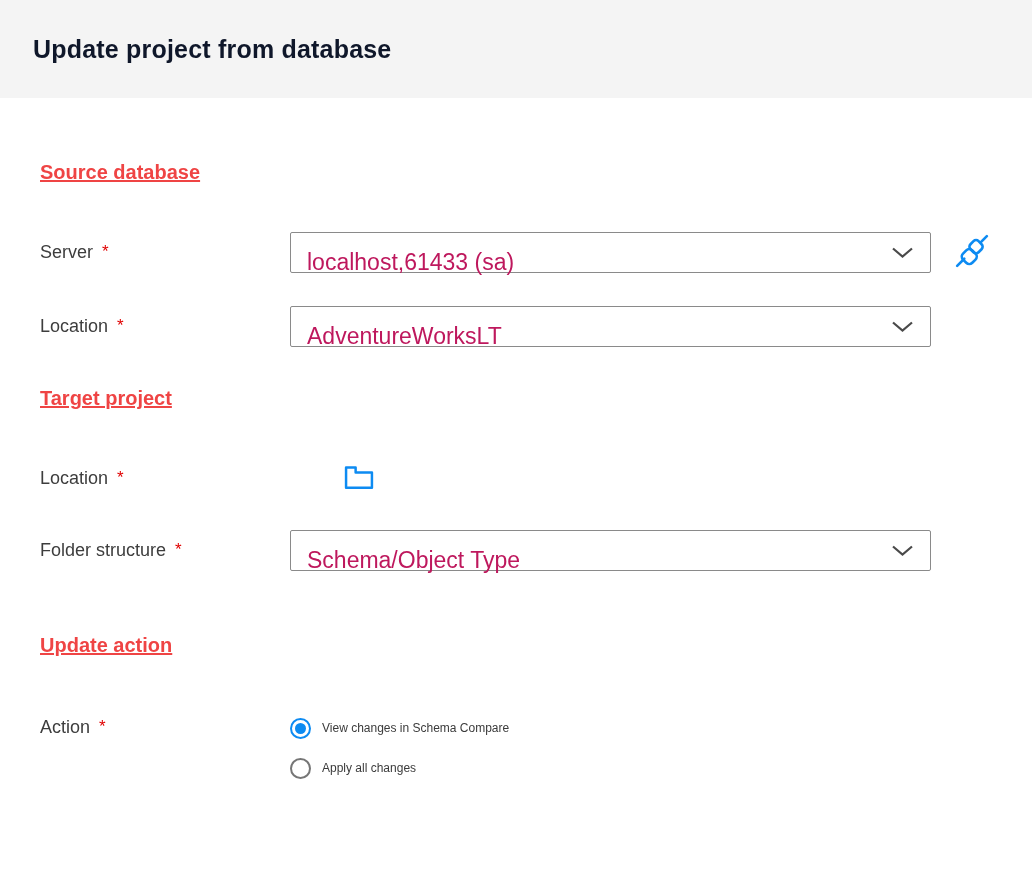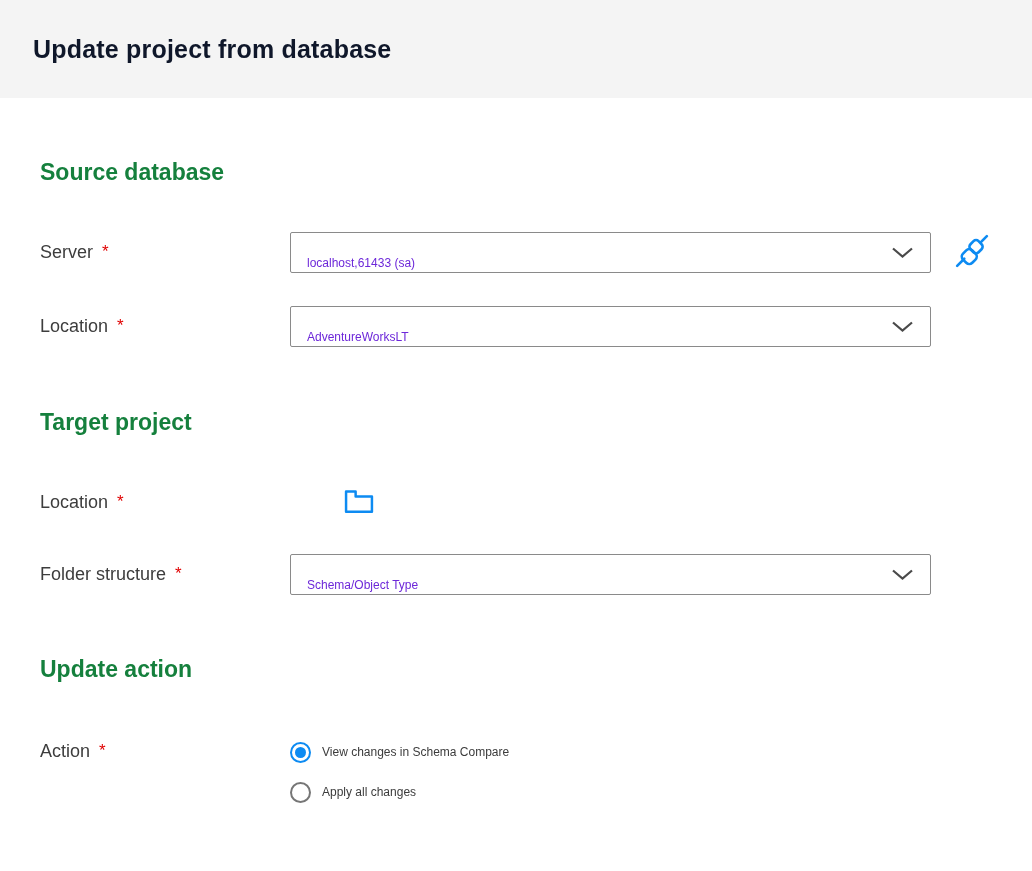--- a/index.html
+++ b/index.html
@@ -14,25 +14,26 @@
     background: #f4f4f4;
     display: flex; align-items: center;
     padding-left: 33px;
   }
   .dialog-title {
     font-size: 25px; font-weight: 700; color: #0f172a;
     letter-spacing: 0.2px;
   }
   .dialog-body { padding: 0 40px; }
   .section-heading {
-    font-size: 23px; font-weight: 700; color: #15803d;
+    font-size: 20px; font-weight: 700; color: #ef4444;
     line-height: 28px;
+    text-decoration: underline;
   }
   .h-source { margin-top: 60px; }
-  .h-target { margin-top: 61px; }
+  .h-target { margin-top: 37px; }
   .h-update { margin-top: 60px; }
   .form-row { display: flex; align-items: center; }
   .row-server   { margin-top: 46px; }
   .row-database { margin-top: 33px; }
   .row-location { margin-top: 48px; gap: 28px; }
   .row-folder   { margin-top: 34px; }
   .row-action   { margin-top: 57px; align-items: flex-start; }
   .field-label-wrap {
     width: 250px; flex: 0 0 250px;
     font-size: 18px; color: #3d3d3d;
@@ -47,21 +48,21 @@
     width: 641px; height: 41px;
     border: 1.5px solid #8a8a8a;
     border-radius: 2px;
     background: #ffffff;
     display: flex; align-items: center;
     padding: 0 16px;
     cursor: pointer;
   }
   .dropdown-value {
     flex: 1 1 auto;
-    font-size: 12px; color: #6d28d9;
+    font-size: 23px; color: #be185d;
     white-space: nowrap; overflow: hidden; margin-top: 20px;
   }
   .dropdown-chevron { flex: 0 0 auto; margin-left: 10px; display: flex; }
   .side-icon-btn {
     margin-left: 23px;
     width: 36px; height: 36px;
     display: flex; align-items: center; justify-content: center;
     background: transparent; border: none; cursor: pointer;
   }
   .radio-group { display: flex; flex-direction: column; }

